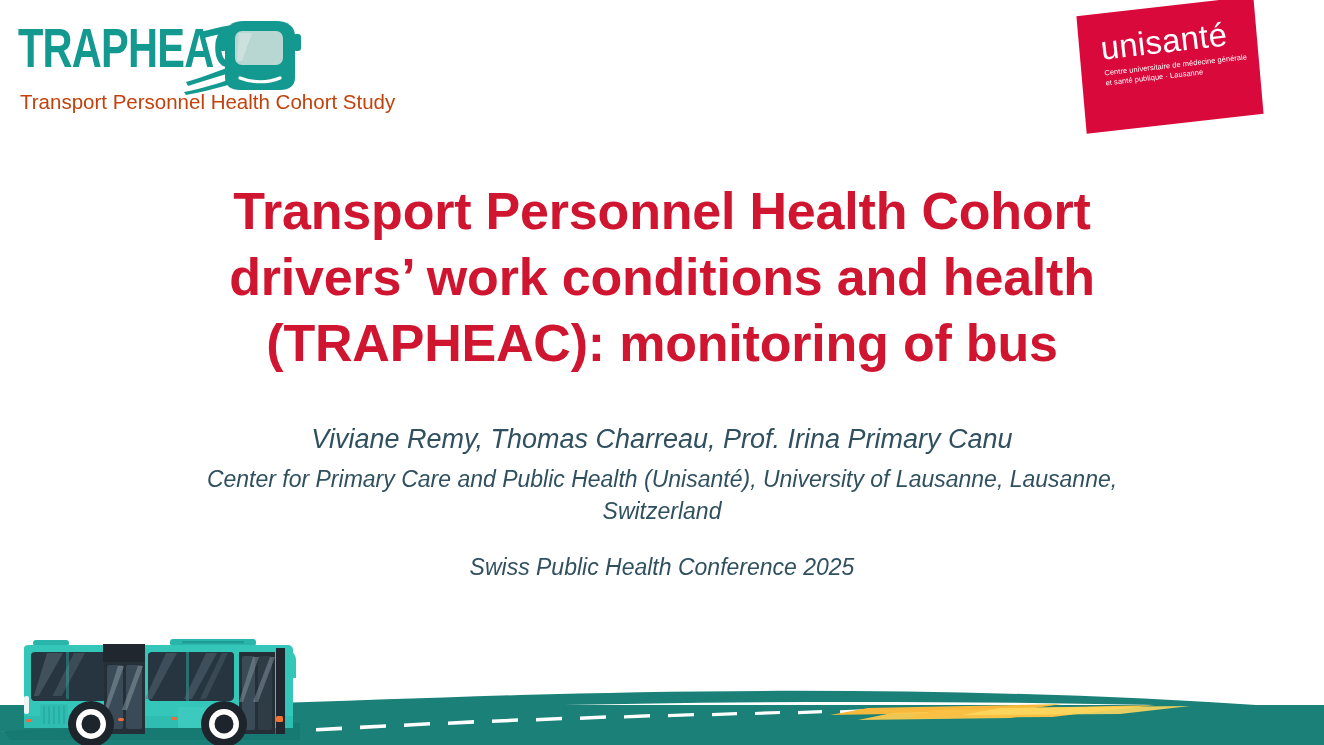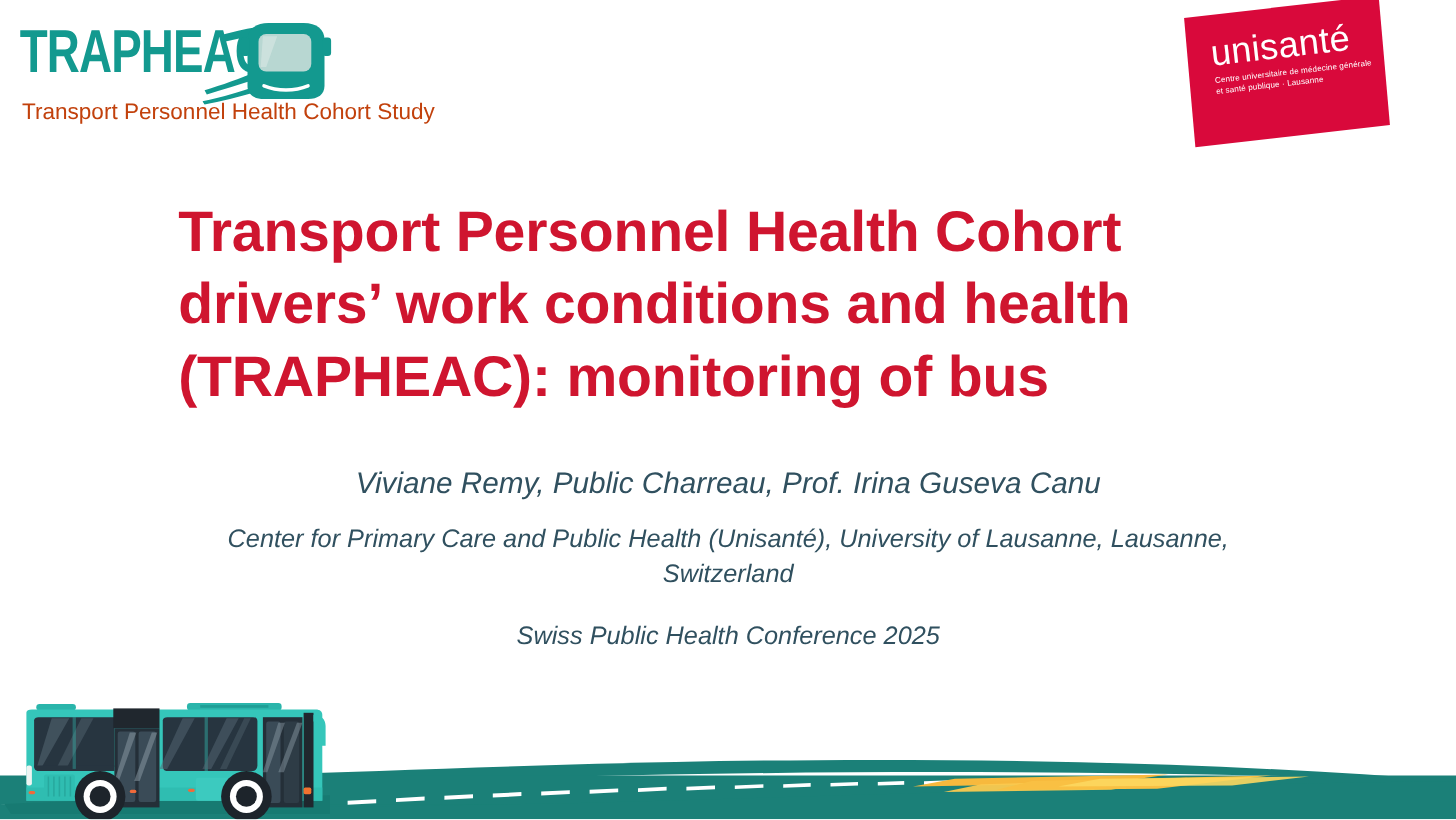--- a/index.html
+++ b/index.html
@@ -102,21 +102,21 @@
   }
   #unisante-sub1 { top: 55px; }
   #unisante-sub2 { top: 65px; }
 
   
   #title-block {
     position: absolute;
     left: 162px;
     top: 178px;
     width: 1000px;
-    text-align: left;
+    text-align: center;
   }
   .title-line {
     font-family: "Liberation Sans", sans-serif;
     font-weight: bold;
     font-size: 52px;
     line-height: 66px;
     color: #cf152f;
     letter-spacing: -0.2px;
     white-space: nowrap;
   }
@@ -132,21 +132,21 @@
     font-family: "Liberation Sans", sans-serif;
     font-style: italic;
   }
   #authors-names {
     font-size: 27px;
     line-height: 38px;
   }
   #authors-affiliation {
     font-size: 23px;
     line-height: 32px;
-    margin-top: 15px;
+    margin-top: 5px;
     padding: 0 60px;
   }
   #authors-conference {
     font-size: 23px;
     line-height: 32px;
     margin-top: 24px;
   }
 
   
   #illustration {
@@ -196,21 +196,21 @@
     </div>
   </div>
 
   <div id="title-block">
     <div class="title-line">Transport Personnel Health Cohort</div>
     <div class="title-line">drivers’ work conditions and health</div>
     <div class="title-line">(TRAPHEAC): monitoring of bus</div>
   </div>
 
   <div id="authors-block">
-    <div id="authors-names">Viviane Remy, Public Charreau, Prof. Irina Guseva Canu</div>
+    <div id="authors-names">Viviane Remy, Thomas Charreau, Prof. Irina Primary Canu</div>
     <div id="authors-affiliation">Center for Primary Care and Public Health (Unisanté), University of Lausanne, Lausanne, Switzerland</div>
     <div id="authors-conference">Swiss Public Health Conference  2025</div>
   </div>
 
   <svg id="illustration" viewBox="0 0 1324 145">
 
     <g>
       <path d="M0 135 C 120 133, 240 131, 420 122
                C 640 112, 900 104, 1324 110
                C 900 120, 640 130, 420 137

